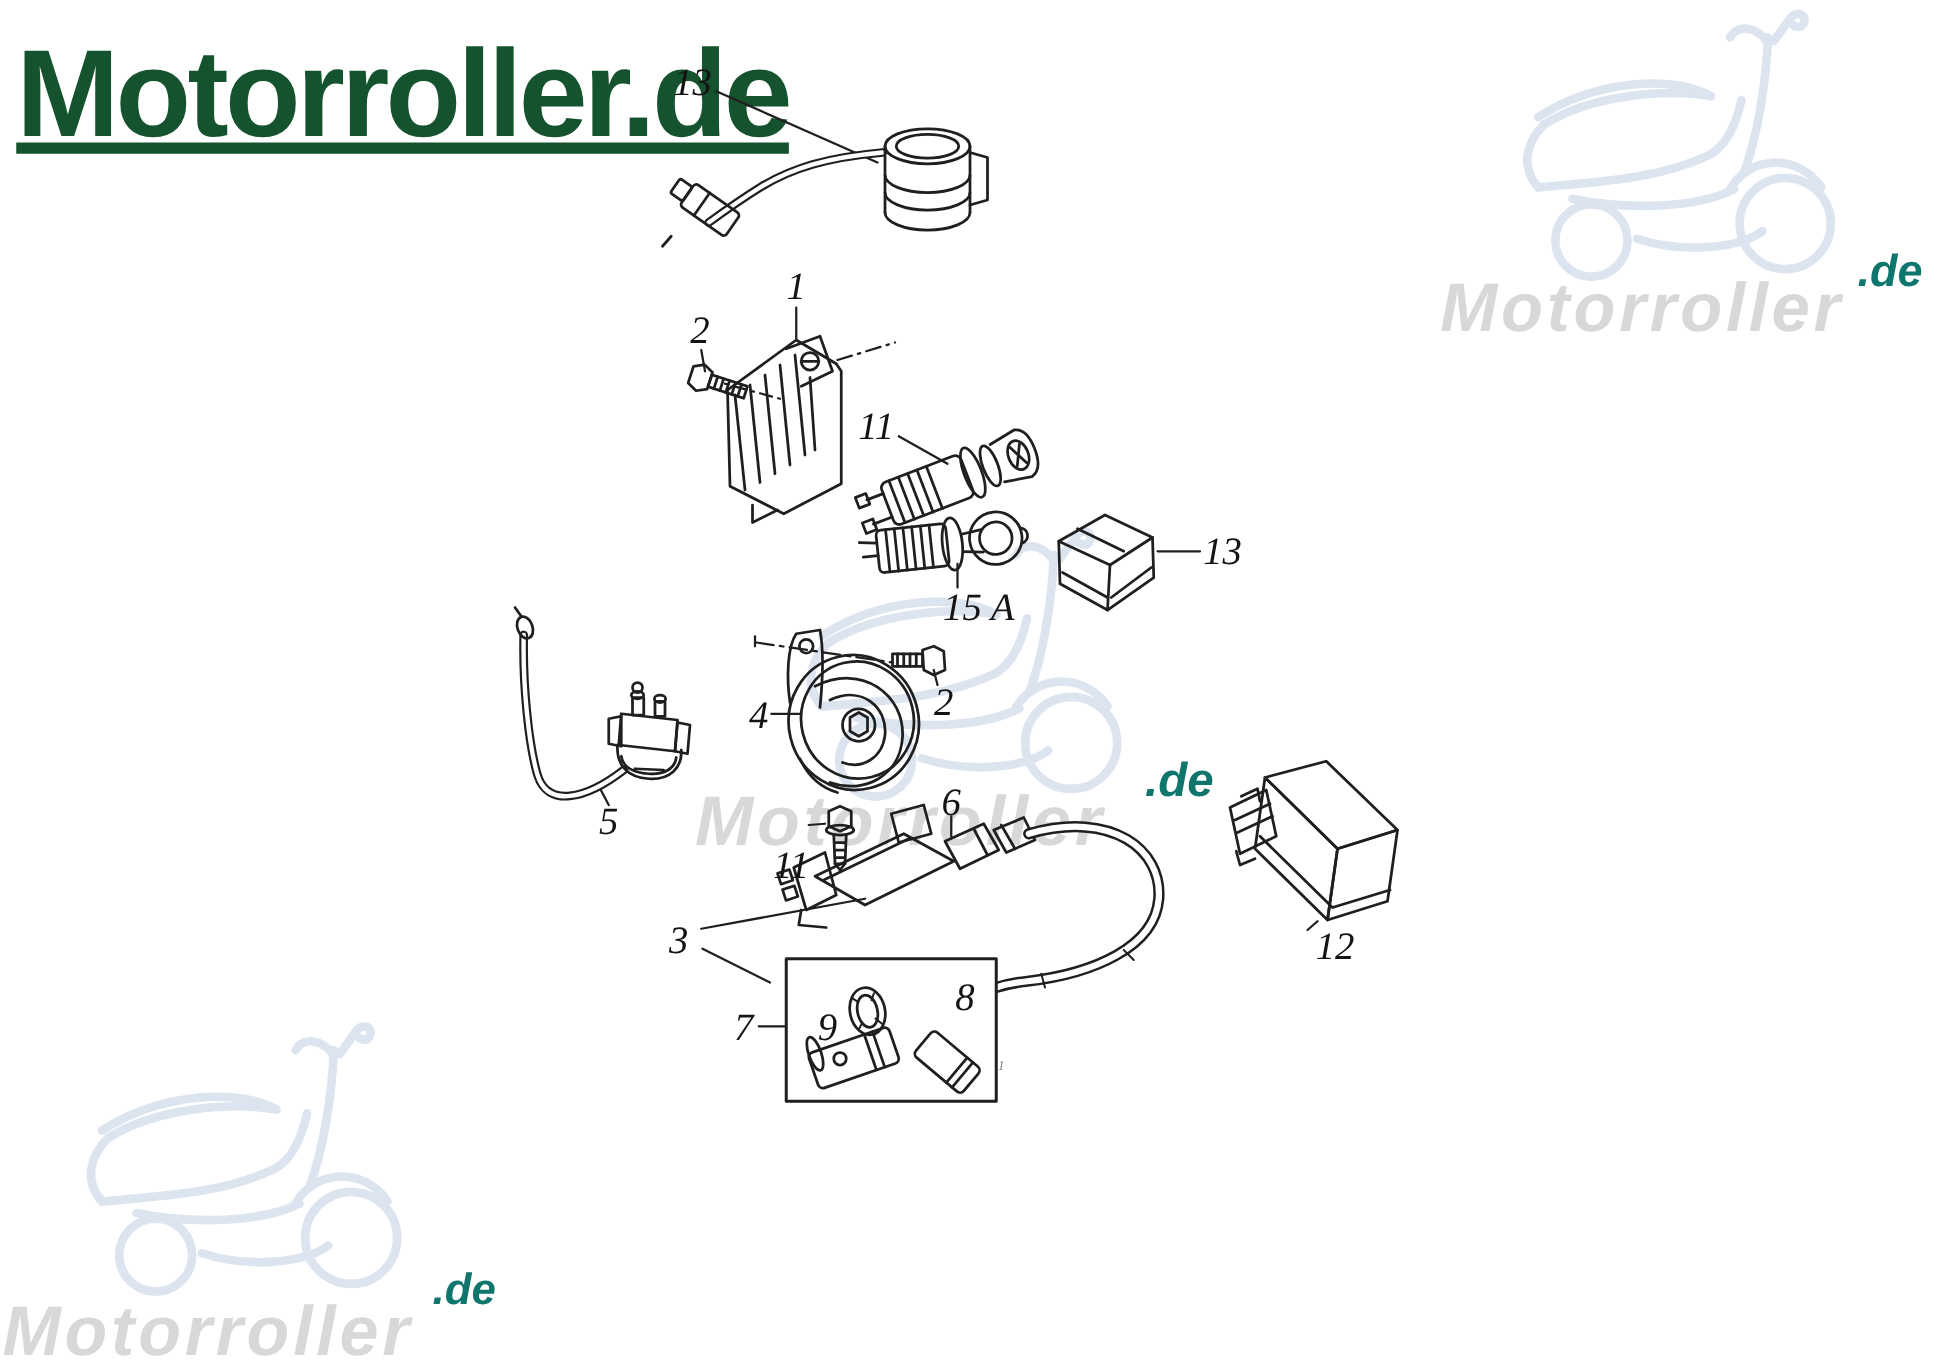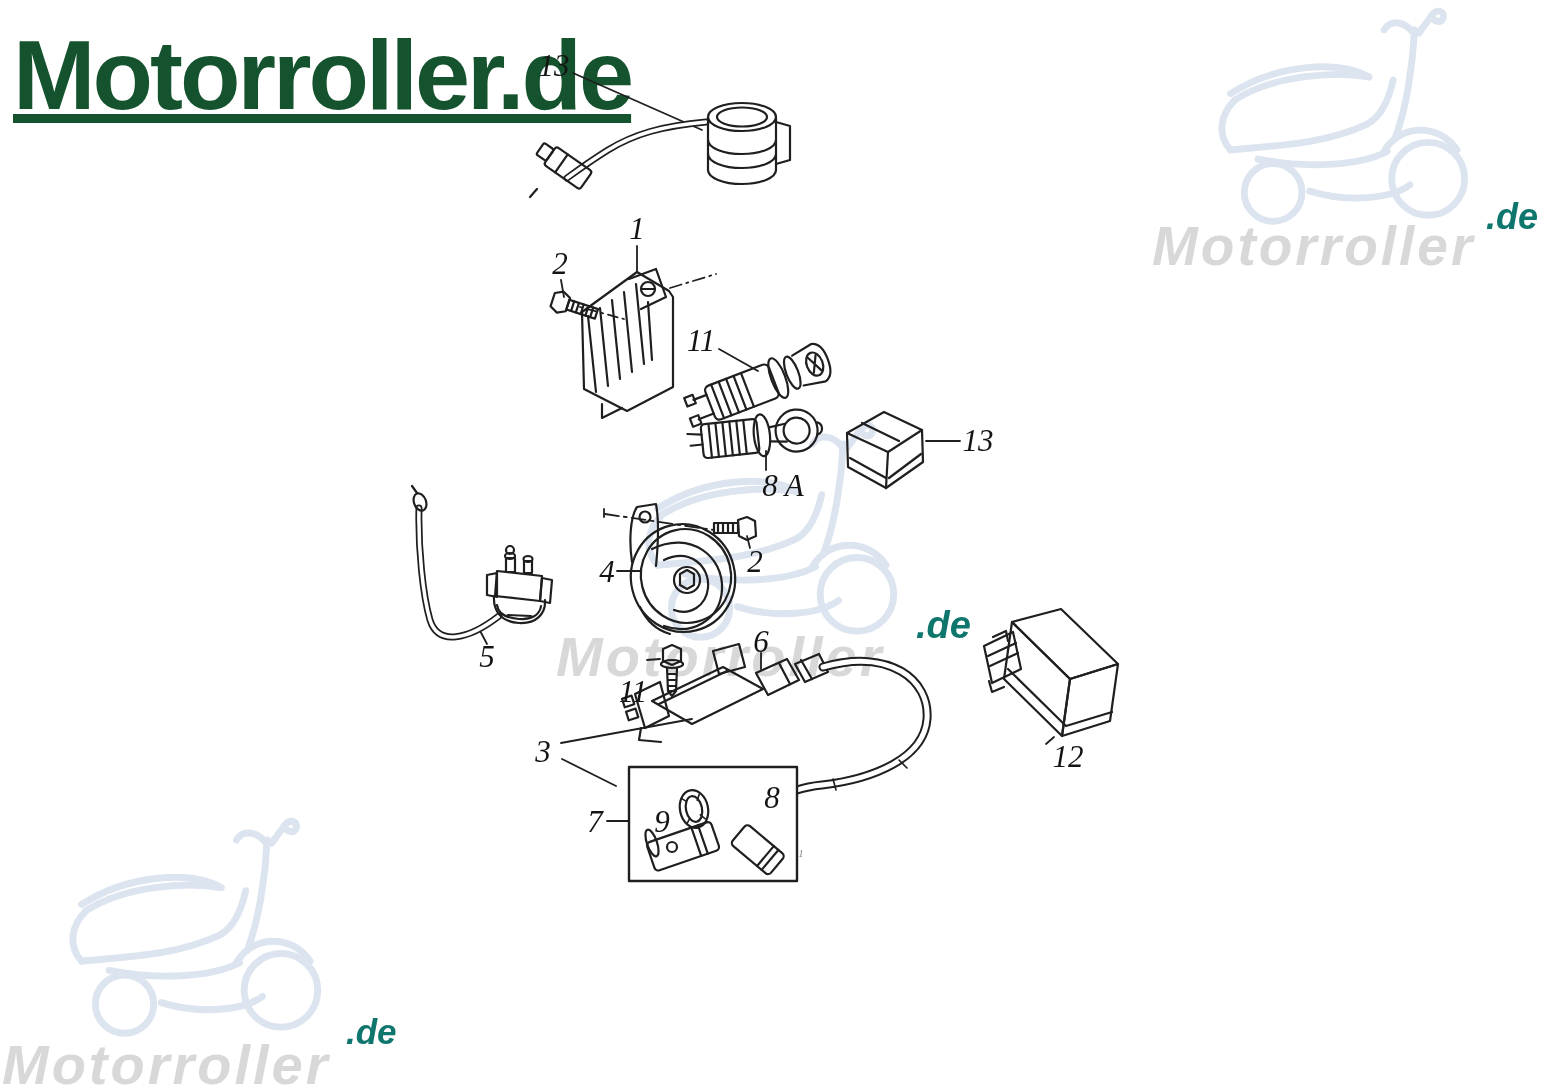--- a/index.html
+++ b/index.html
@@ -279,21 +279,21 @@
         <ellipse cx="652" cy="843" rx="5" ry="14" transform="rotate(-19 652 843)"></ellipse>
         <circle cx="672" cy="847" r="5"></circle>
       </g>
     </g>
   </svg>
 
   <span class="plabel" style="left:554px;top:66px">13</span>
   <span class="plabel" style="left:637px;top:229px">1</span>
   <span class="plabel" style="left:560px;top:264px">2</span>
   <span class="plabel" style="left:701px;top:341px">11</span>
-  <span class="plabel" style="left:783px;top:486px">8 A</span>
+  <span class="plabel" style="left:783px;top:486px">15 A</span>
   <span class="plabel" style="left:978px;top:441px">13</span>
   <span class="plabel" style="left:607px;top:572px">4</span>
   <span class="plabel" style="left:755px;top:562px">2</span>
   <span class="plabel" style="left:487px;top:657px">5</span>
   <span class="plabel" style="left:633px;top:692px">11</span>
   <span class="plabel" style="left:761px;top:642px">6</span>
   <span class="plabel" style="left:543px;top:752px">3</span>
   <span class="plabel" style="left:1068px;top:757px">12</span>
   <span class="plabel" style="left:595px;top:822px">7</span>
   <span class="plabel" style="left:662px;top:822px">9</span>

